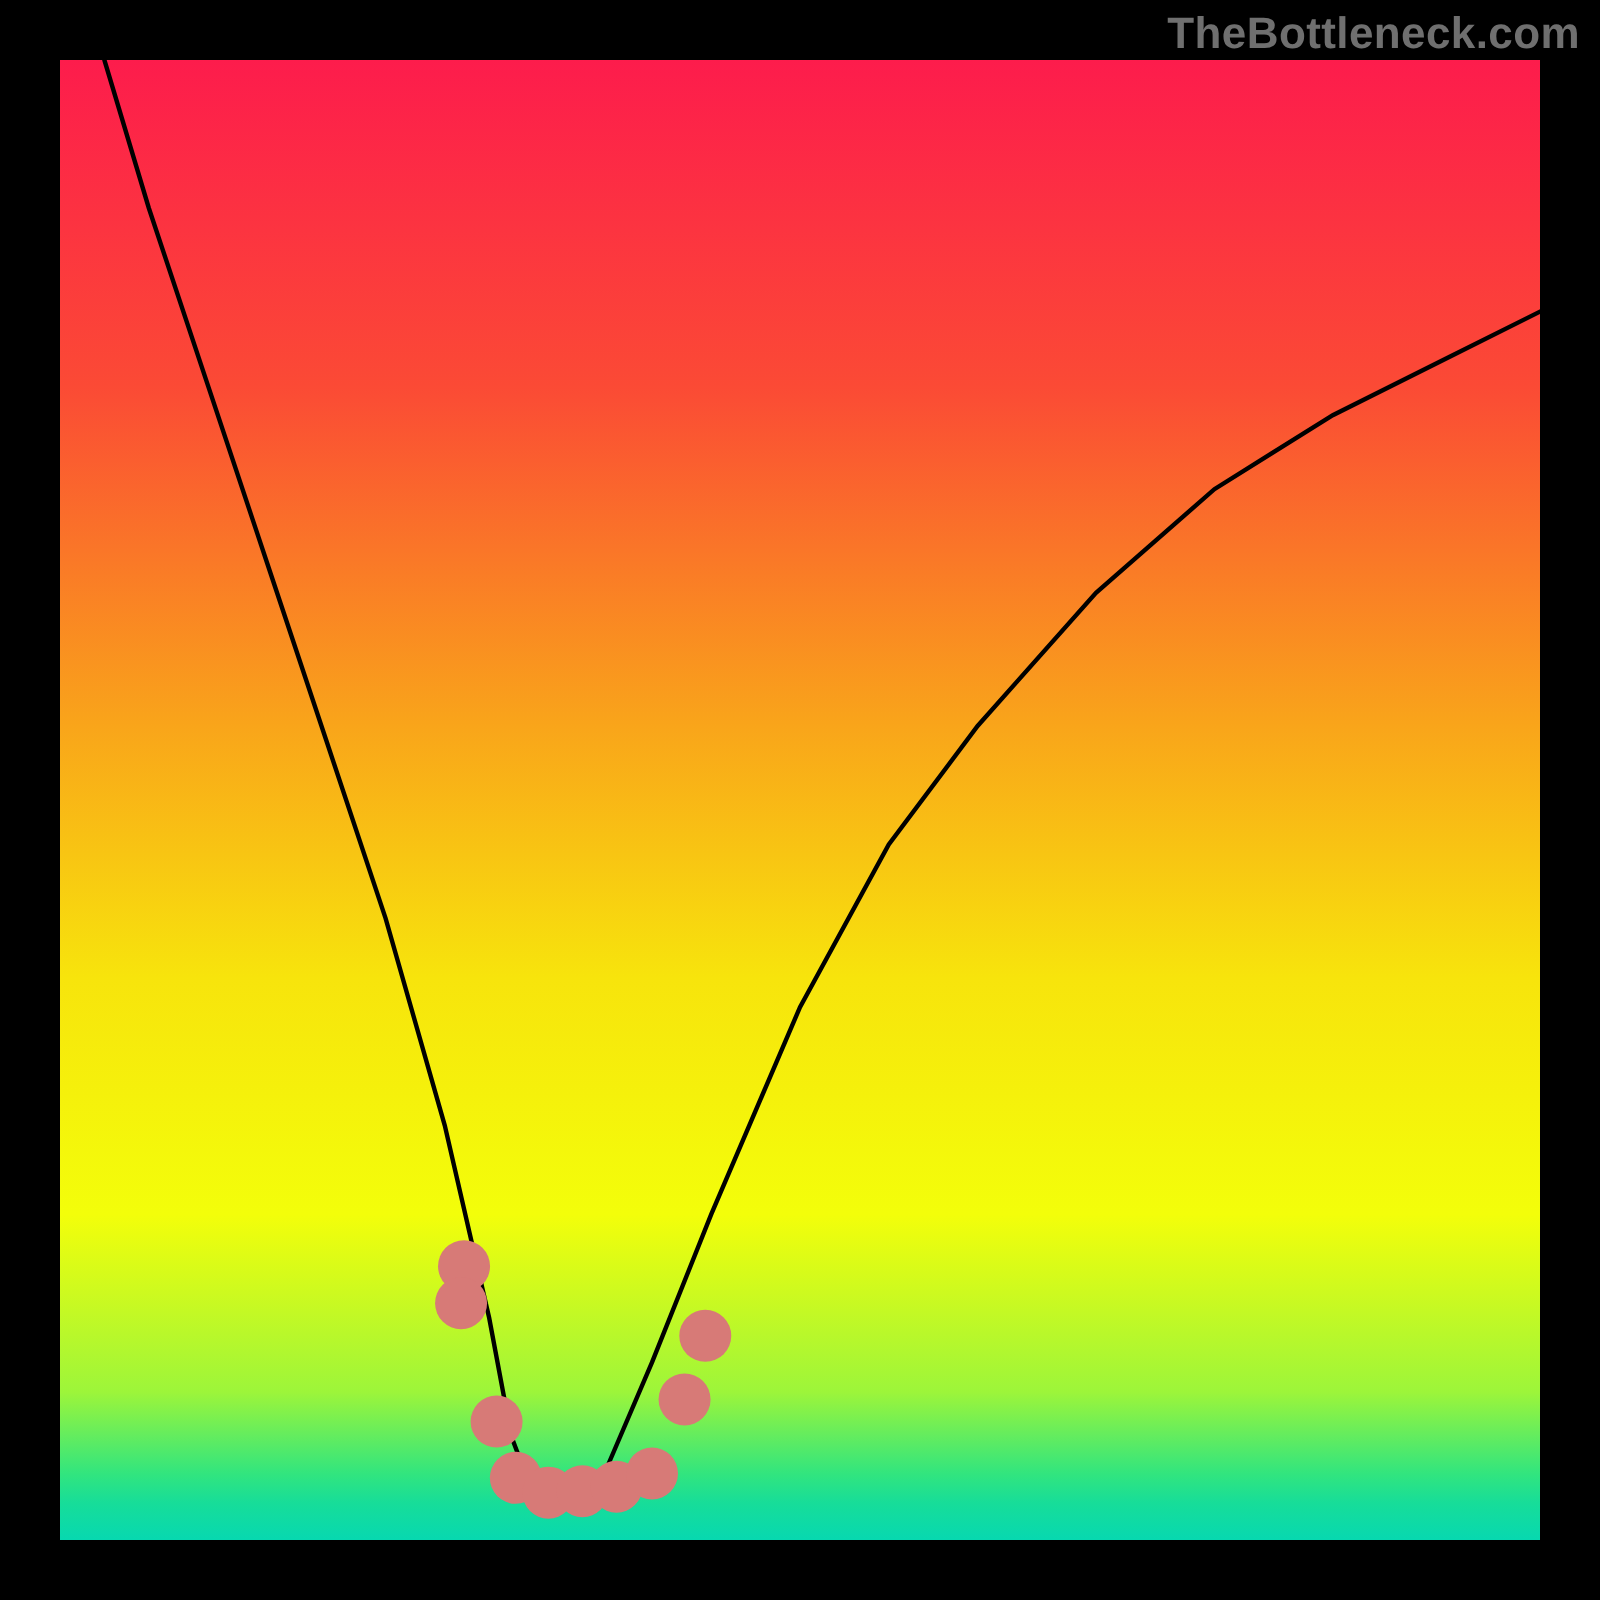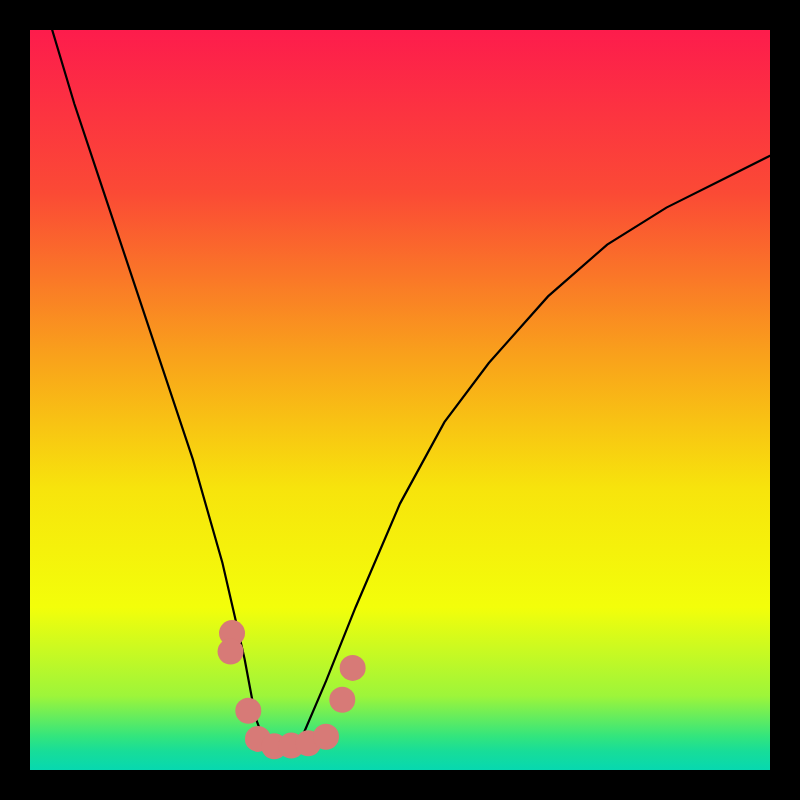--- a/index.html
+++ b/index.html
@@ -31,20 +31,21 @@
   svg {
     position: absolute;
     top: 0;
     left: 0;
   }
 </style>
 </head>
 <body>
 
 <div class="frame">
+  <div class="watermark">TheBottleneck.com</div>
 
   <svg id="chart-svg" width="800" height="800" viewBox="0 0 800 800">
     <defs>
       <linearGradient id="bg-grad" x1="0" y1="0" x2="0" y2="1">
           <stop offset="0%" stop-color="#fd1c4c"></stop>
           <stop offset="22%" stop-color="#fb4a35"></stop>
           <stop offset="45%" stop-color="#f9a51a"></stop>
           <stop offset="62%" stop-color="#f7e40c"></stop>
           <stop offset="78%" stop-color="#f3fe0a"></stop>
           <stop offset="90%" stop-color="#9df53a"></stop>

